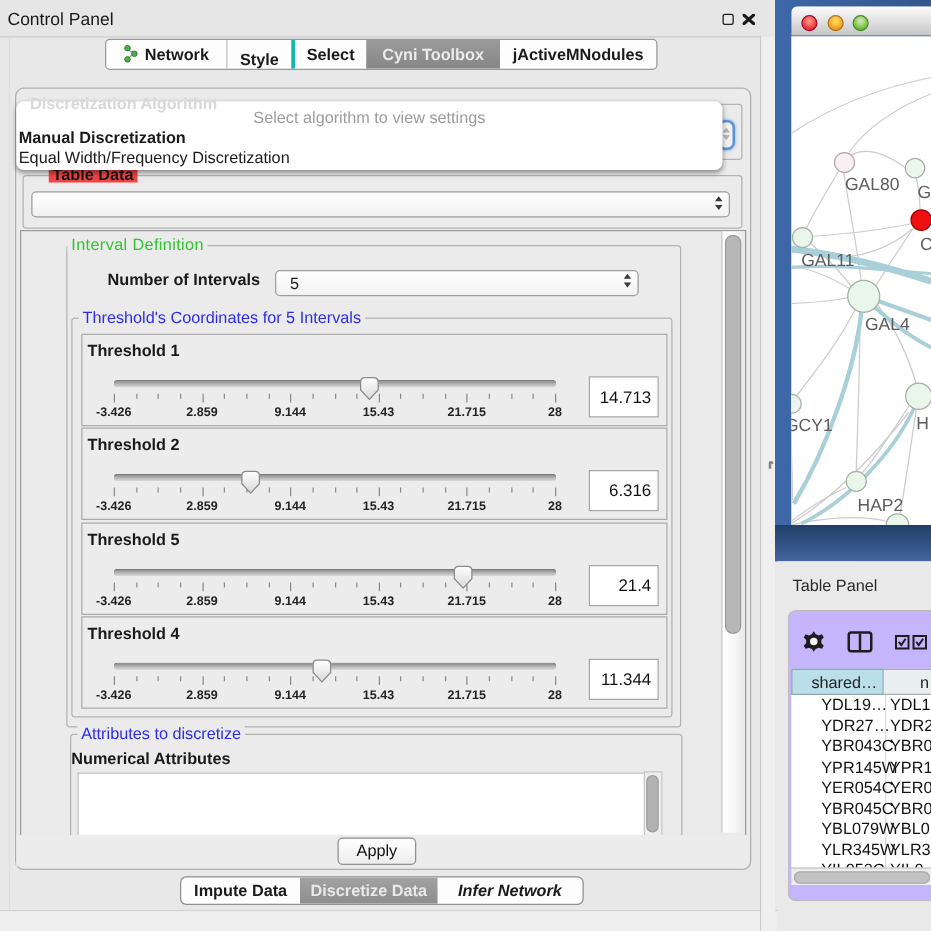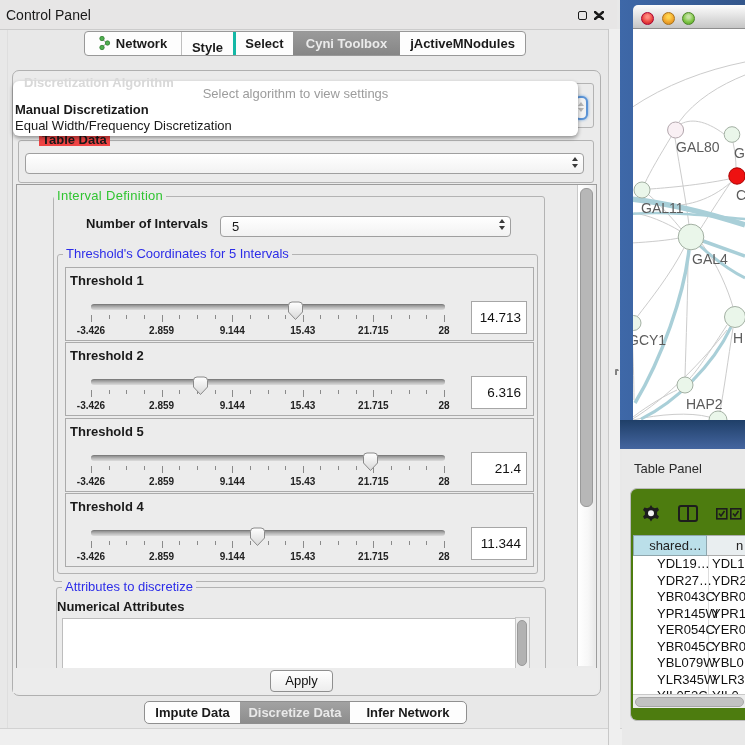--- a/index.html
+++ b/index.html
@@ -279,21 +279,21 @@
   <div class="abs t13" style="left:15px;top:118px;">Equal Width/Frequency Discretization</div>
 
   <div class="abs" style="left:144px;top:701px;width:321px;height:21px;background:#fdfdfd;border:1px solid #8f8f8f;border-radius:5px;overflow:hidden;display:flex;">
     <div style="width:95px;display:flex;align-items:center;justify-content:center;">
         <span class="b13" style="font-weight:600;">Impute Data</span>
       </div>
     <div style="width:110px;display:flex;align-items:center;justify-content:center;background:linear-gradient(#a2a2a2,#8d8d8d);">
         <span style="font-size:13px;font-weight:600;color:#e9e9e9;">Discretize Data</span>
       </div>
     <div style="flex:1;display:flex;align-items:center;justify-content:center;">
-        <span class="b13" style="font-weight:600;">Infer Network</span>
+        <span class="b13" style="font-weight:600;font-style:italic;">Infer Network</span>
       </div>
   </div>
   <div class="abs" style="left:0;top:728px;width:745px;height:1px;background:#d2d2d2;"></div>
   <div class="abs" style="left:0;top:729px;width:745px;height:16px;background:#efefef;"></div>
 
   <div class="abs" style="left:608px;top:29px;width:1px;height:716px;background:#c8c8c8;"></div>
   <div class="abs" style="left:609px;top:29px;width:11px;height:716px;background:#efefef;"></div>
   <svg class="abs" style="left:614px;top:368px;" width="7" height="8" viewBox="0 0 7 8">
     <path d="M1,7 L1,2 Q1,1 2,1 L4,1 L5,3 L3,3 L3,7 Z" fill="#6e6e6e" opacity="0.85"></path>
   </svg>
@@ -357,21 +357,21 @@
       <text x="628" y="345">GCY1</text>
       <text x="686" y="409">HAP2</text>
     </g>
   </svg>
 
   <div class="abs" style="left:620px;top:420px;width:125px;height:29px;background:linear-gradient(#1f3f68,#44659f);"></div>
 
   <div class="abs" style="left:622px;top:449px;width:123px;height:296px;background:#e9e9e9;"></div>
   <div class="abs t13" style="left:634px;top:461px;color:#2a2a2a;">Table Panel</div>
 
-  <div class="abs" style="left:630px;top:488px;width:115px;height:231px;background:#4d7c0f;border:1px solid #bbbbbb;border-radius:7px 0 0 7px;border-right:none;overflow:hidden;">
+  <div class="abs" style="left:630px;top:488px;width:115px;height:231px;background:#c4b5fd;border:1px solid #bbbbbb;border-radius:7px 0 0 7px;border-right:none;overflow:hidden;">
 
     <svg class="abs" style="left:11px;top:15px;" width="18" height="18" viewBox="0 0 18 18">
       <path d="M9,0 L10.6,2.4 A7,7 0 0 1 12.8,3.3 L15.6,2.4 L17,4.9 L15,7 A7,7 0 0 1 15,9.4 L17,11.5 L15.6,14 L12.8,13.1 A7,7 0 0 1 10.6,14 L9,16.4 L7.4,14 A7,7 0 0 1 5.2,13.1 L2.4,14 L1,11.5 L3,9.4 A7,7 0 0 1 3,7 L1,4.9 L2.4,2.4 L5.2,3.3 A7,7 0 0 1 7.4,2.4 Z" fill="#1d1d1d" transform="translate(0,1)"></path>
       <circle cx="9" cy="9.2" r="3" fill="#f4f4f4"></circle>
     </svg>
     <div class="abs" style="left:47px;top:16px;width:16px;height:13px;border:2px solid #1d1d1d;border-radius:3px;"></div>
     <div class="abs" style="left:56px;top:18px;width:2px;height:13px;background:#1d1d1d;"></div>
     <svg class="abs" style="left:85px;top:19px;" width="26" height="12" viewBox="0 0 26 12">
       <rect x="0.8" y="0.8" width="10" height="10" fill="none" stroke="#1d1d1d" stroke-width="1.6"></rect>
       <path d="M3,5.5 L5,8 L8.5,3" fill="none" stroke="#1d1d1d" stroke-width="1.6"></path>

